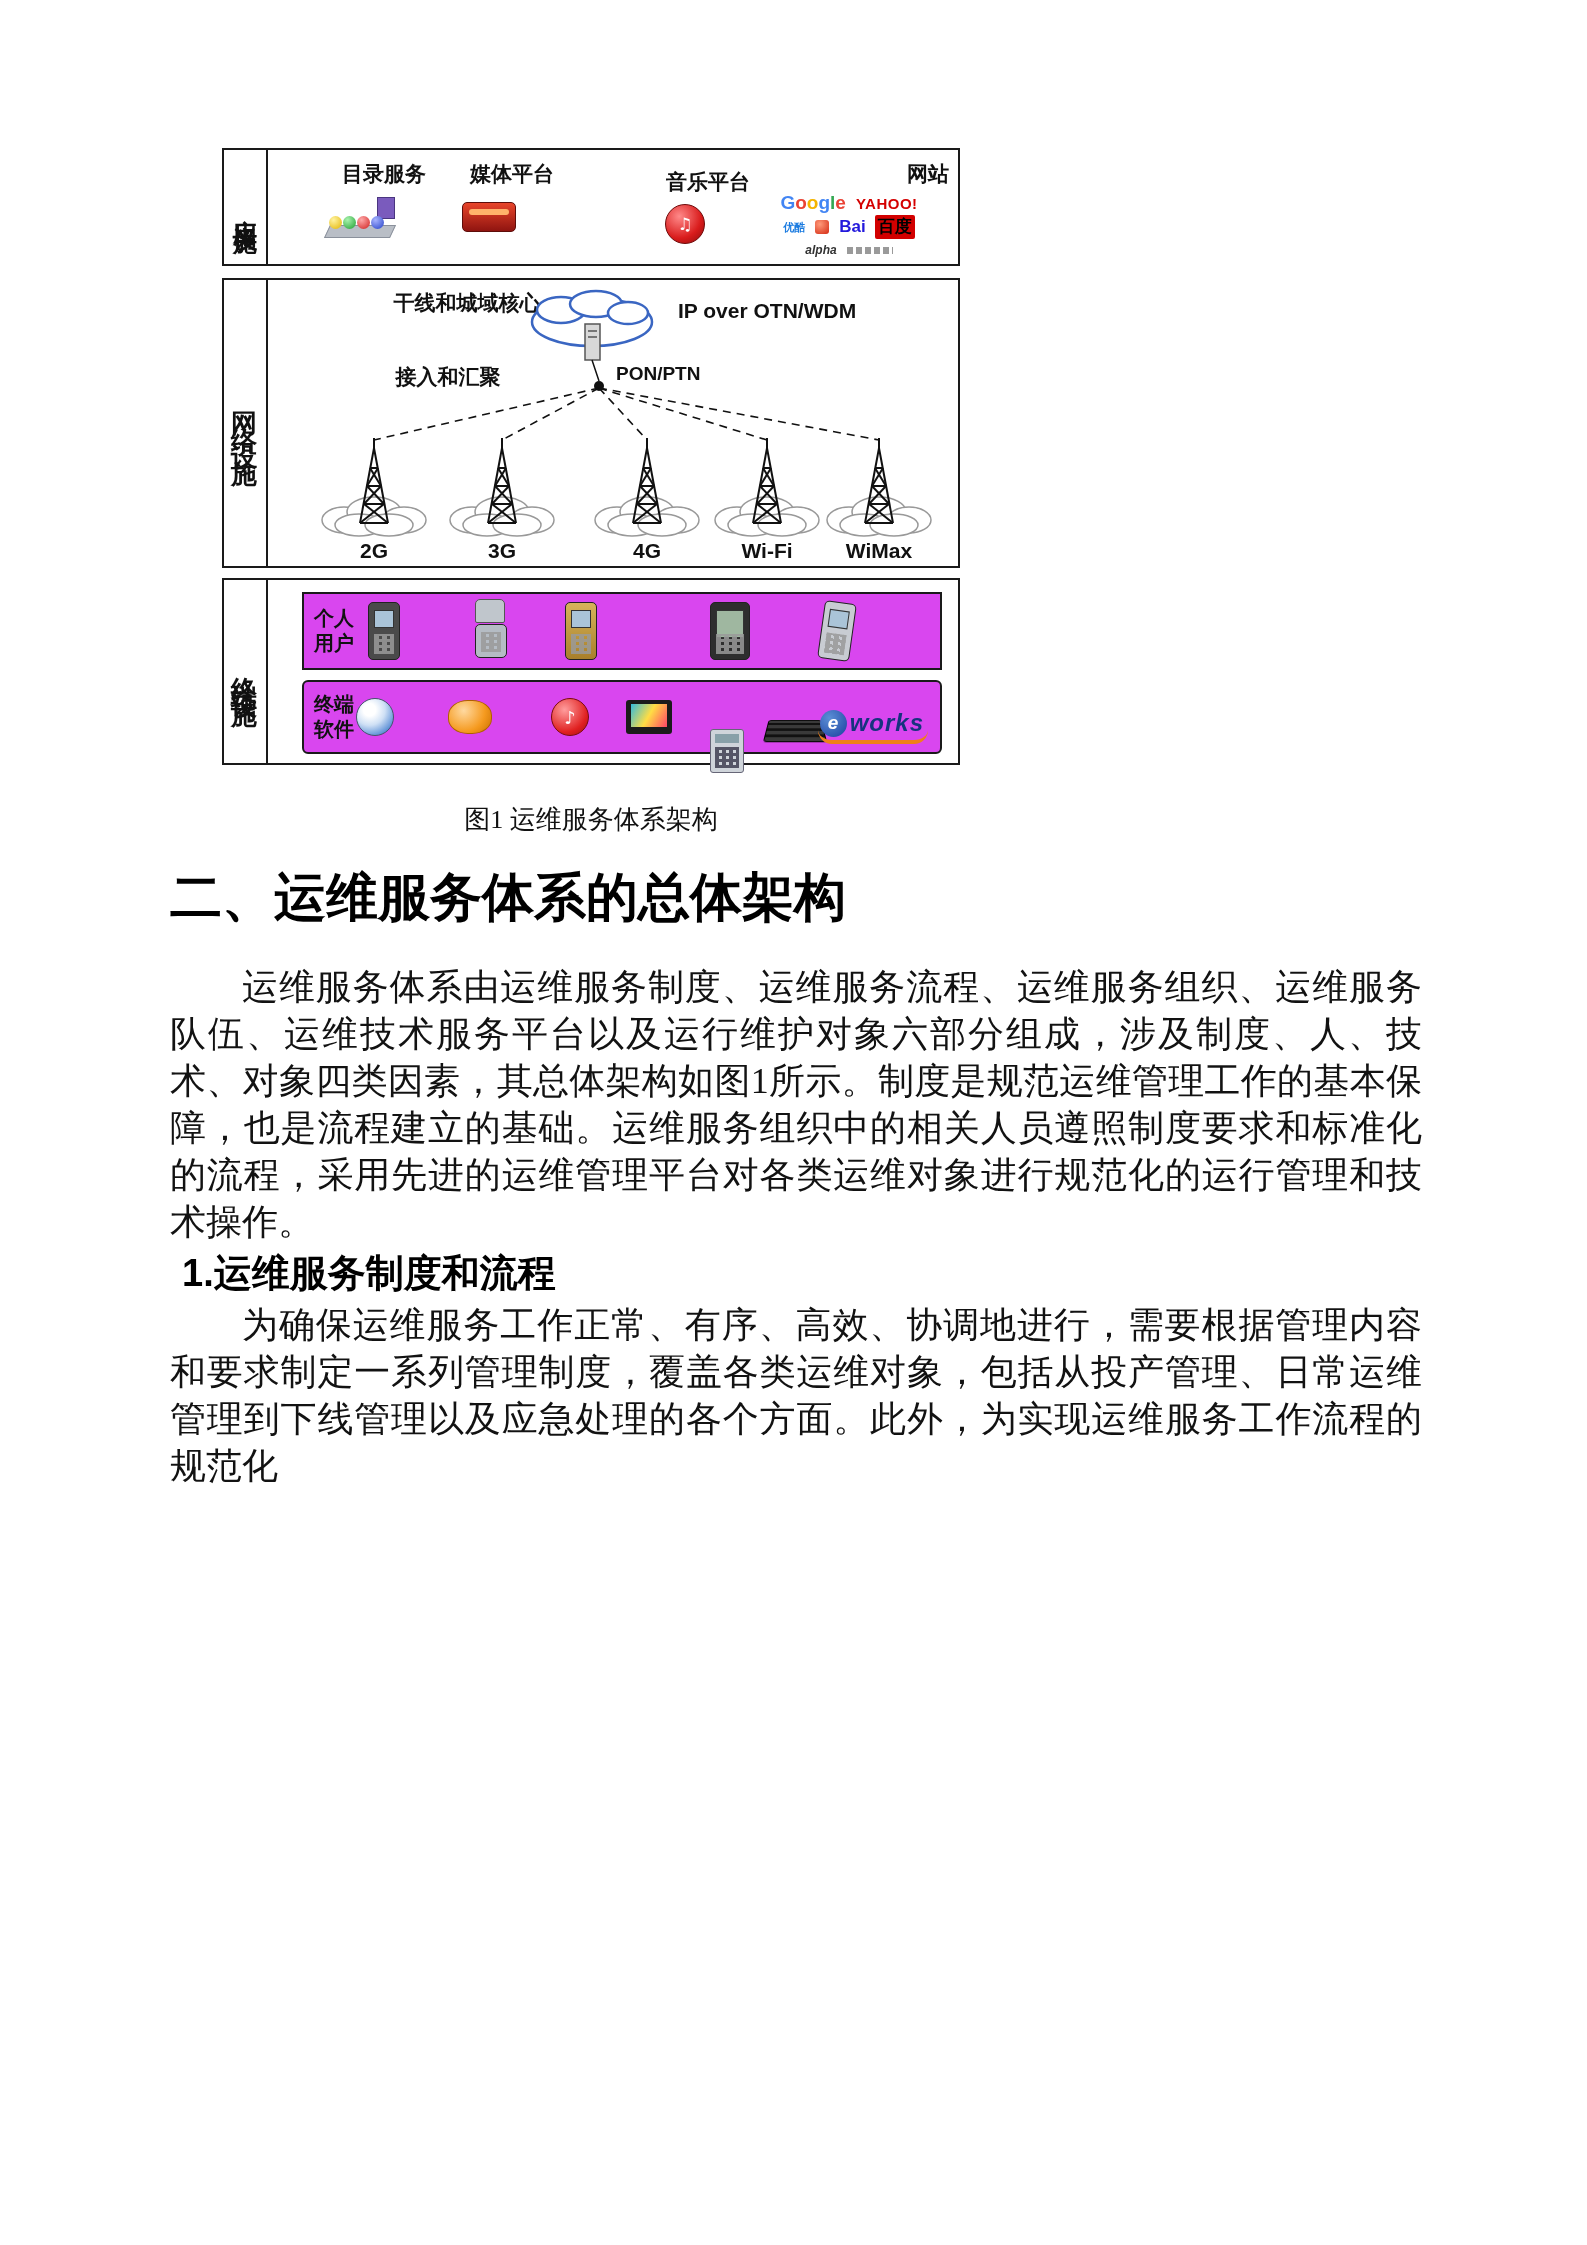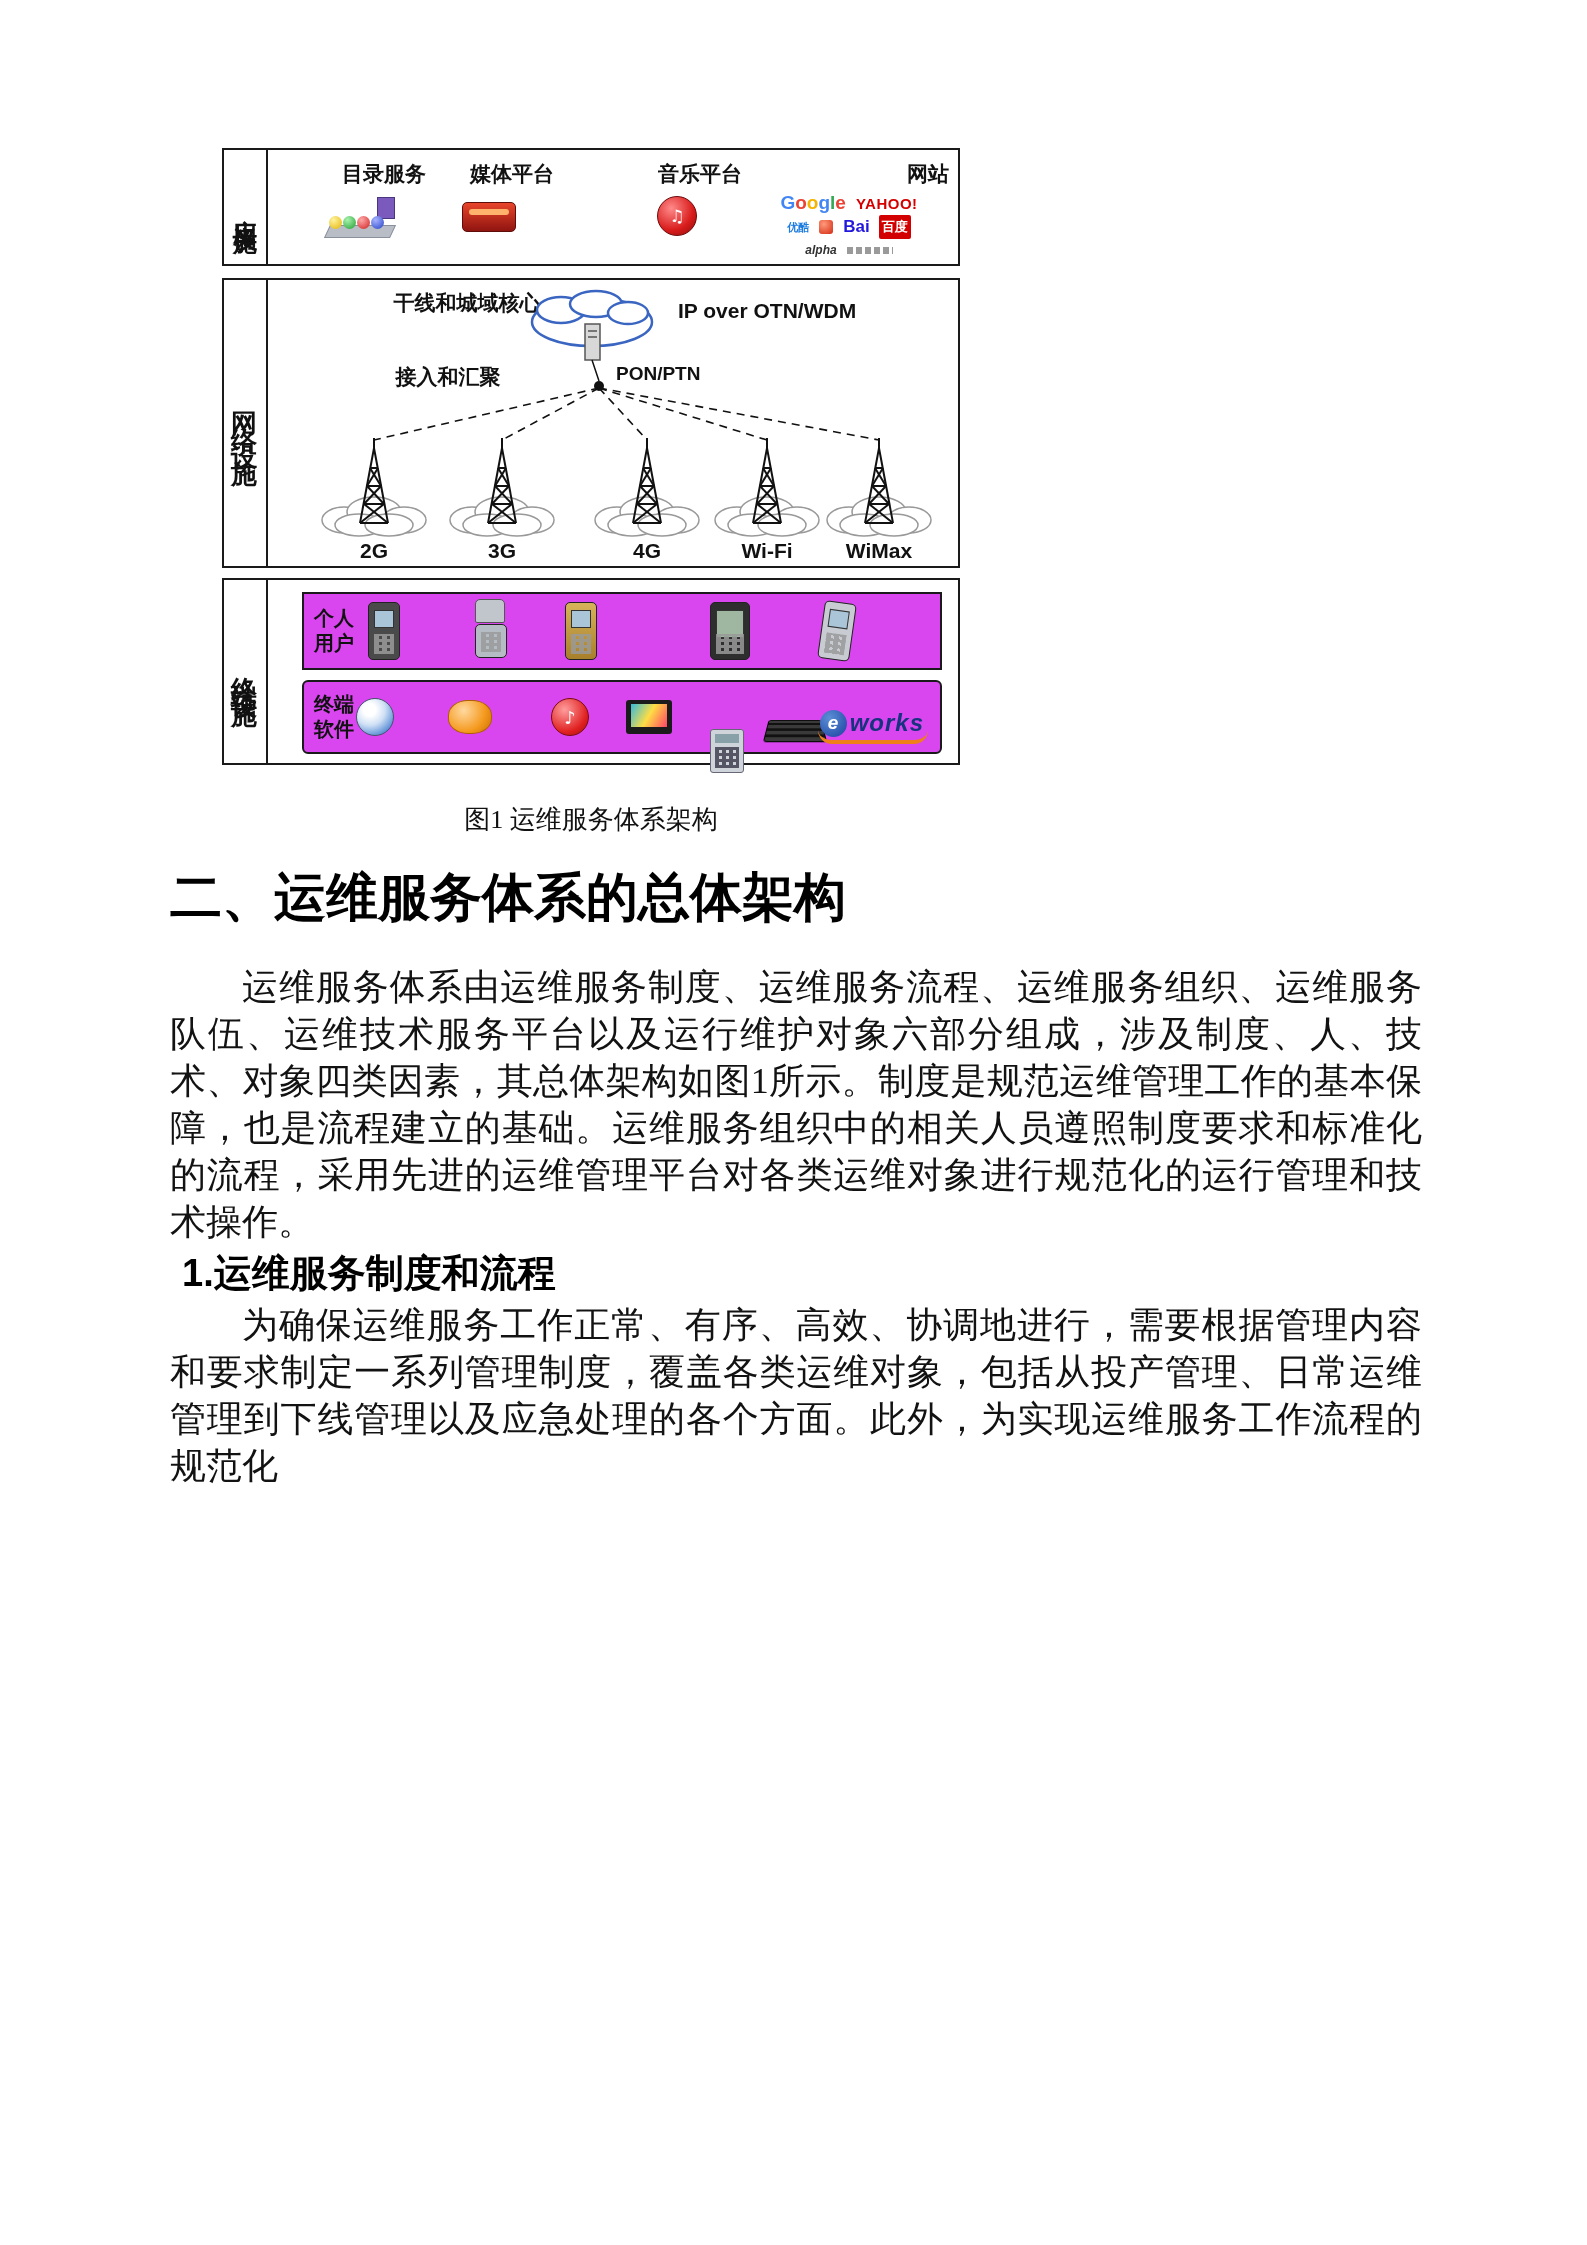--- a/index.html
+++ b/index.html
@@ -17,21 +17,21 @@
     font-family:"Liberation Sans",sans-serif;font-weight:bold;font-size:24px;color:#111;}
   .app-box .side-label{letter-spacing:3px;}
   .net-box .side-label{font-size:26px;letter-spacing:16px;}
   .term-box .side-label{font-size:26px;letter-spacing:8px;}
 
   
   .app-item{position:absolute;top:10px;text-align:right;}
   .app-label{font-family:"Liberation Sans",sans-serif;font-weight:bold;font-size:21px;color:#111;}
   .it1{left:72px;width:130px;}
   .it2{left:200px;width:130px;}
-  .it3{left:388px;width:130px;}
+  .it3{left:396px;width:130px;margin-top:8px;}
   .it4{left:525px;width:200px;}
 
   .ico-dir{position:relative;width:72px;height:44px;margin:8px auto 0;}
   .ico-dir .plat{position:absolute;bottom:2px;left:2px;width:64px;height:11px;background:#b9bec6;border:1px solid #8a909b;transform:skewX(-25deg);}
   .ico-dir .cube{position:absolute;right:2px;top:1px;width:16px;height:20px;background:#7a5bbd;border:1px solid #4a3580;}
   .ico-dir .b{position:absolute;width:13px;height:13px;border-radius:50%;bottom:11px;}
   .ico-dir .b1{left:4px;background:radial-gradient(circle at 35% 30%,#fff3a0,#e3b400);}
   .ico-dir .b2{left:18px;background:radial-gradient(circle at 35% 30%,#a9f3ae,#1e9e30);}
   .ico-dir .b3{left:32px;background:radial-gradient(circle at 35% 30%,#ffa8a8,#cf1f1f);}
   .ico-dir .b4{left:46px;background:radial-gradient(circle at 35% 30%,#a8b4ff,#2440c8);}
@@ -47,21 +47,21 @@
 
   .logo-rows{margin-top:4px;font-family:"Liberation Sans",sans-serif;}
   .logo-row{display:flex;align-items:center;justify-content:center;gap:10px;line-height:22px;}
   .gl{font-weight:bold;font-size:19px;}
   .c-blue{color:#4285f4;} .c-red{color:#ea4335;} .c-yellow{color:#f4b400;} .c-green{color:#34a853;}
   .logo-yahoo{color:#d40000;font-weight:bold;font-size:15px;letter-spacing:.5px;}
   .yk{color:#1b7be0;font-weight:bold;font-size:11px;}
   .blob{display:inline-block;width:14px;height:14px;border-radius:3px;background:radial-gradient(circle at 35% 30%,#ff9a7a,#d42a12);}
   .logo-baidu{display:inline-flex;align-items:center;gap:9px;}
   .logo-baidu .bai{color:#2319dc;font-weight:bold;font-size:17px;}
-  .logo-baidu .du{background:#d20000;color:#ffffff;font-weight:bold;font-size:13px;padding:1px 3px;border-radius:2px;}
+  .logo-baidu .du{background:#d20000;color:#000000;font-weight:bold;font-size:17px;padding:1px 3px;border-radius:2px;}
   .al{font-style:italic;font-size:12px;color:#333;font-weight:bold;}
   .tiny-dash{display:inline-block;width:46px;height:7px;background:repeating-linear-gradient(90deg,#9a9a9a 0 6px,transparent 6px 9px);}
 
   
   .net-svg{position:absolute;left:42px;top:0;}
   .st{font-family:"Liberation Sans",sans-serif;font-weight:bold;font-size:21px;fill:#111;}
   .mid{text-anchor:middle;}
   .s19{font-size:19px;}
 
   

